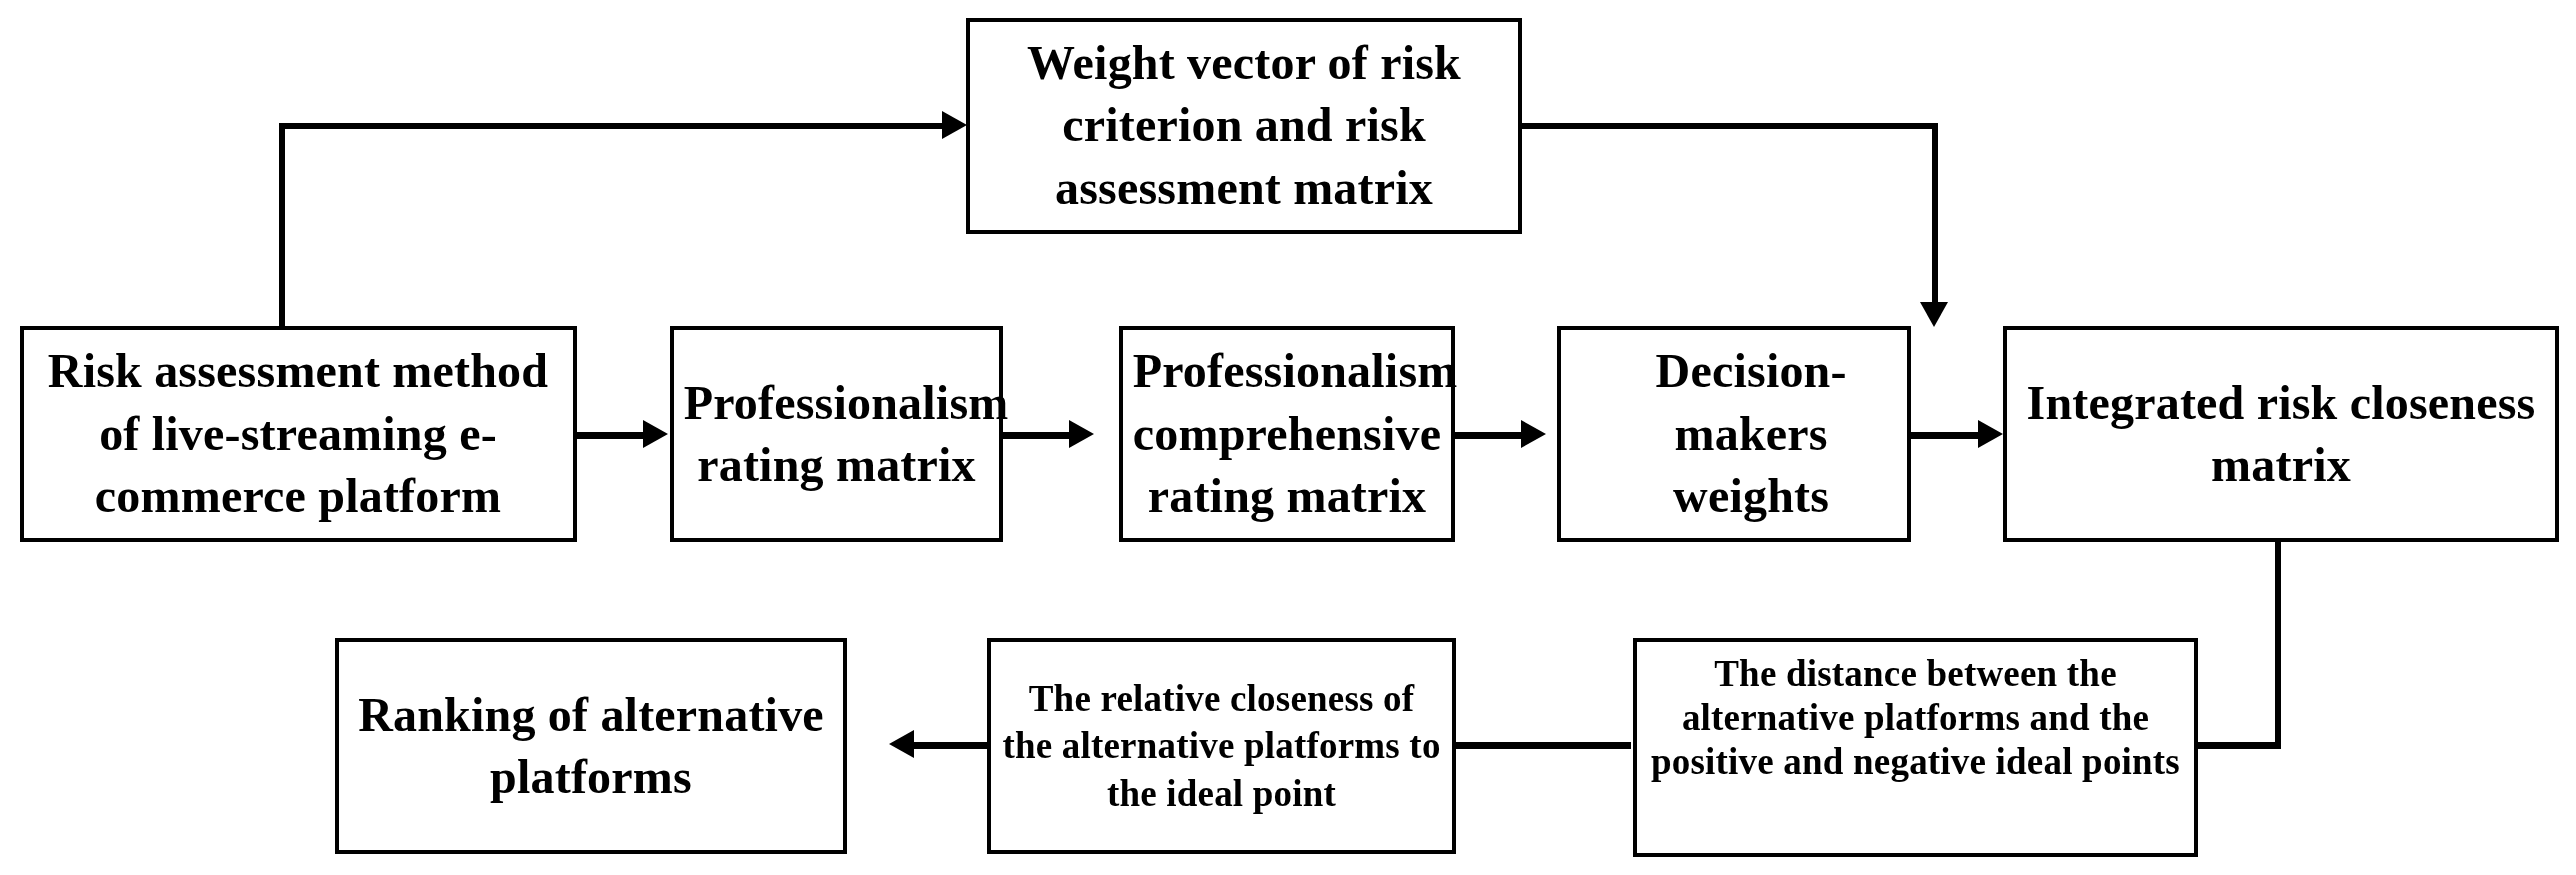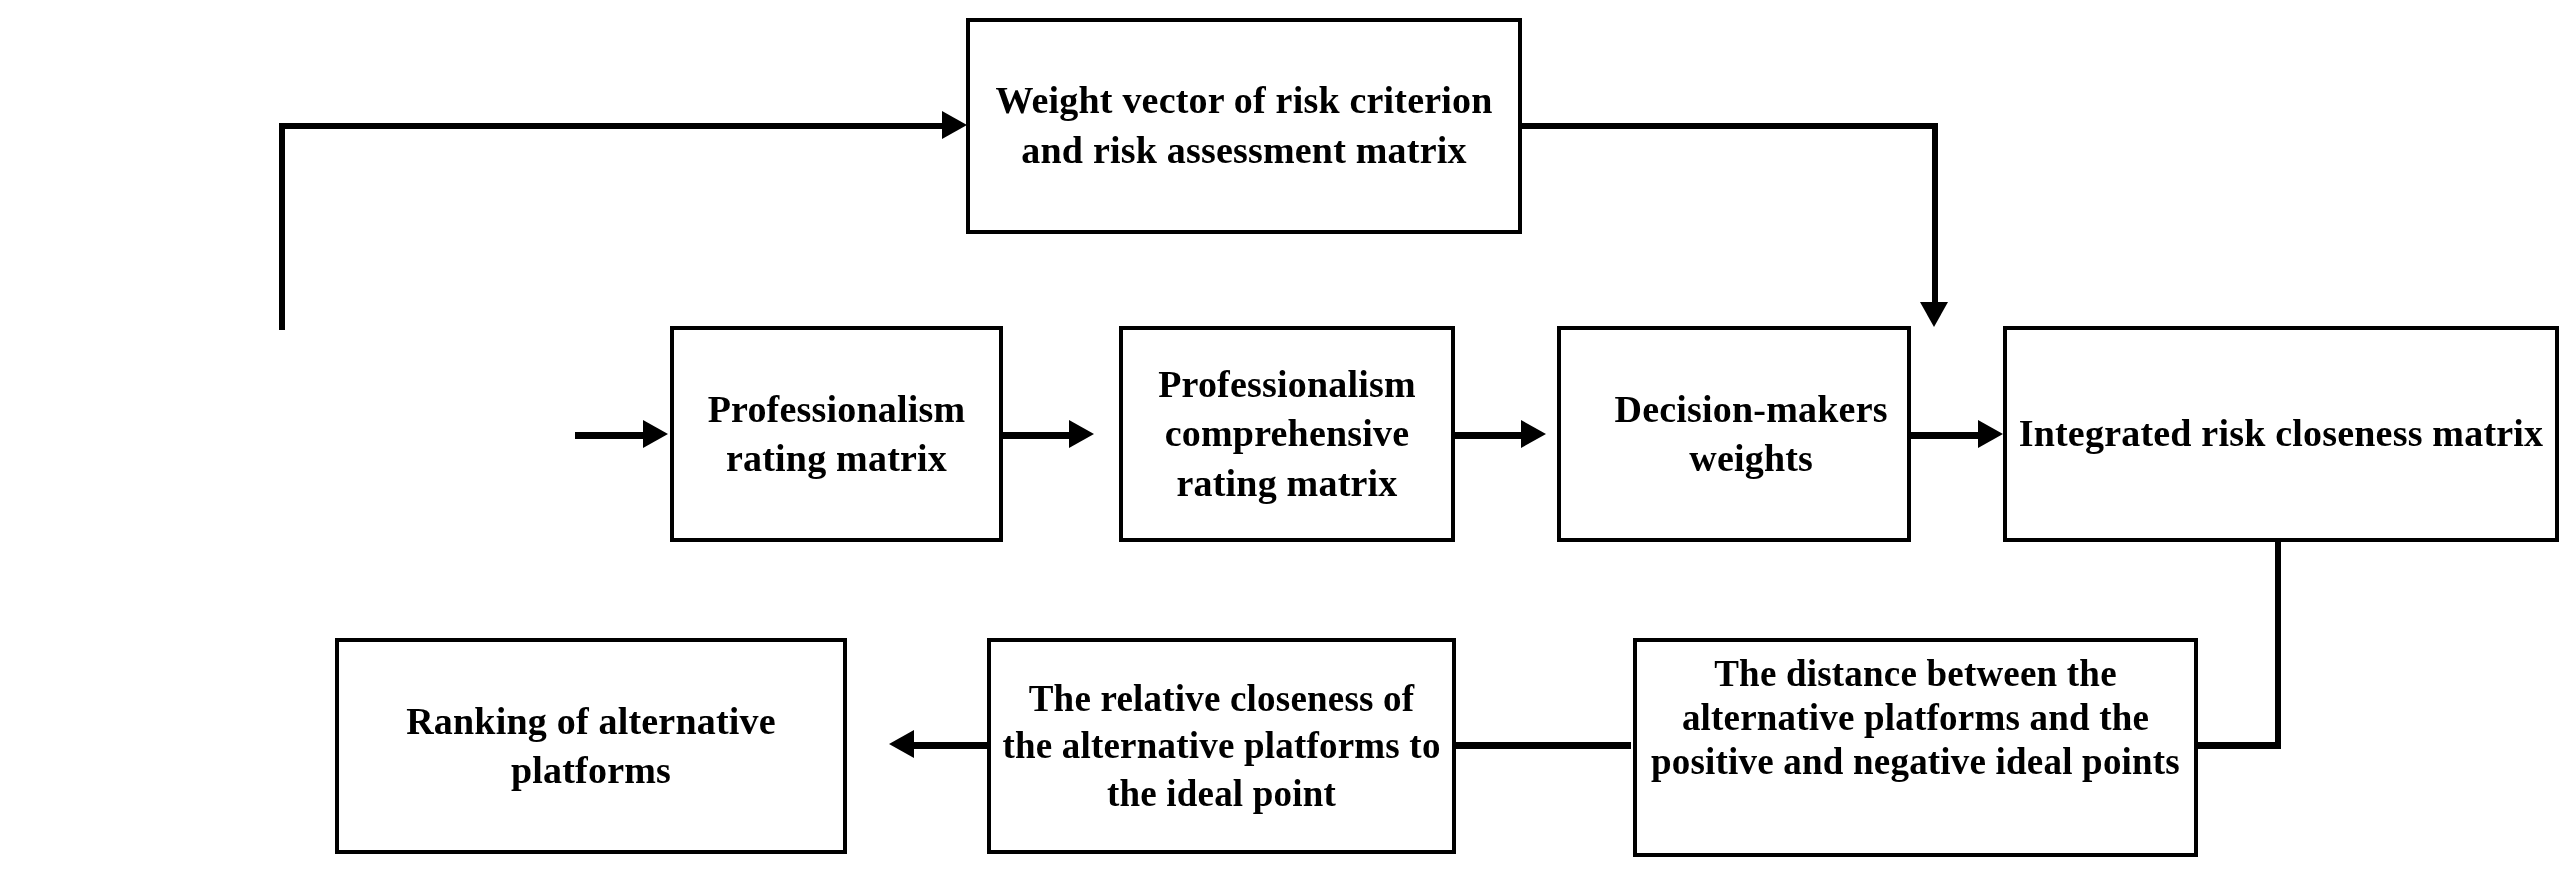--- a/index.html
+++ b/index.html
@@ -19,21 +19,21 @@
     position: absolute;
     box-sizing: border-box;
     border: 4.9px solid #000000;
     background: #ffffff;
     display: flex;
     align-items: center;
     justify-content: center;
     text-align: center;
     color: #000000;
     font-weight: bold;
-    font-size: 38px;
+    font-size: 48px;
     line-height: 1.30;
     letter-spacing: 0.2px;
     padding: 3.9px 9.7px;
     z-index: 3;
   }
   .node .label { display: block; width: 100%; }
 
   
   .hline, .vline {
     position: absolute;
@@ -93,20 +93,23 @@
   <div class="hline" style="left:1454px; top:742px; width:177px; height:6.8px;"></div>
   <div class="arrow arrow-left" style="left:1429px; top:730px;"></div>
 
   <div class="hline" style="left:914px; top:742px; width:78px; height:6.8px;"></div>
   <div class="arrow arrow-left" style="left:889px; top:730px;"></div>
 
   <div class="node" style="left:966px; top:17.5px; width:556px; height:216px;">
     <span class="label">Weight vector of risk criterion and risk assessment matrix</span>
   </div>
 
+  <div class="node" style="left:19.5px; top:326px; width:557px; height:216px;">
+    <span class="label">Risk assessment method of live-streaming e-commerce platform</span>
+  </div>
 
   <div class="node" style="left:670px; top:326px; width:333px; height:216px;">
     <span class="label">Professionalism rating matrix</span>
   </div>
 
   <div class="node" style="left:1119px; top:326px; width:336px; height:216px;">
     <span class="label">Professionalism comprehensive rating matrix</span>
   </div>
 
   <div class="node" style="left:1557px; top:326px; width:354px; height:216px;padding-left:44px;">

